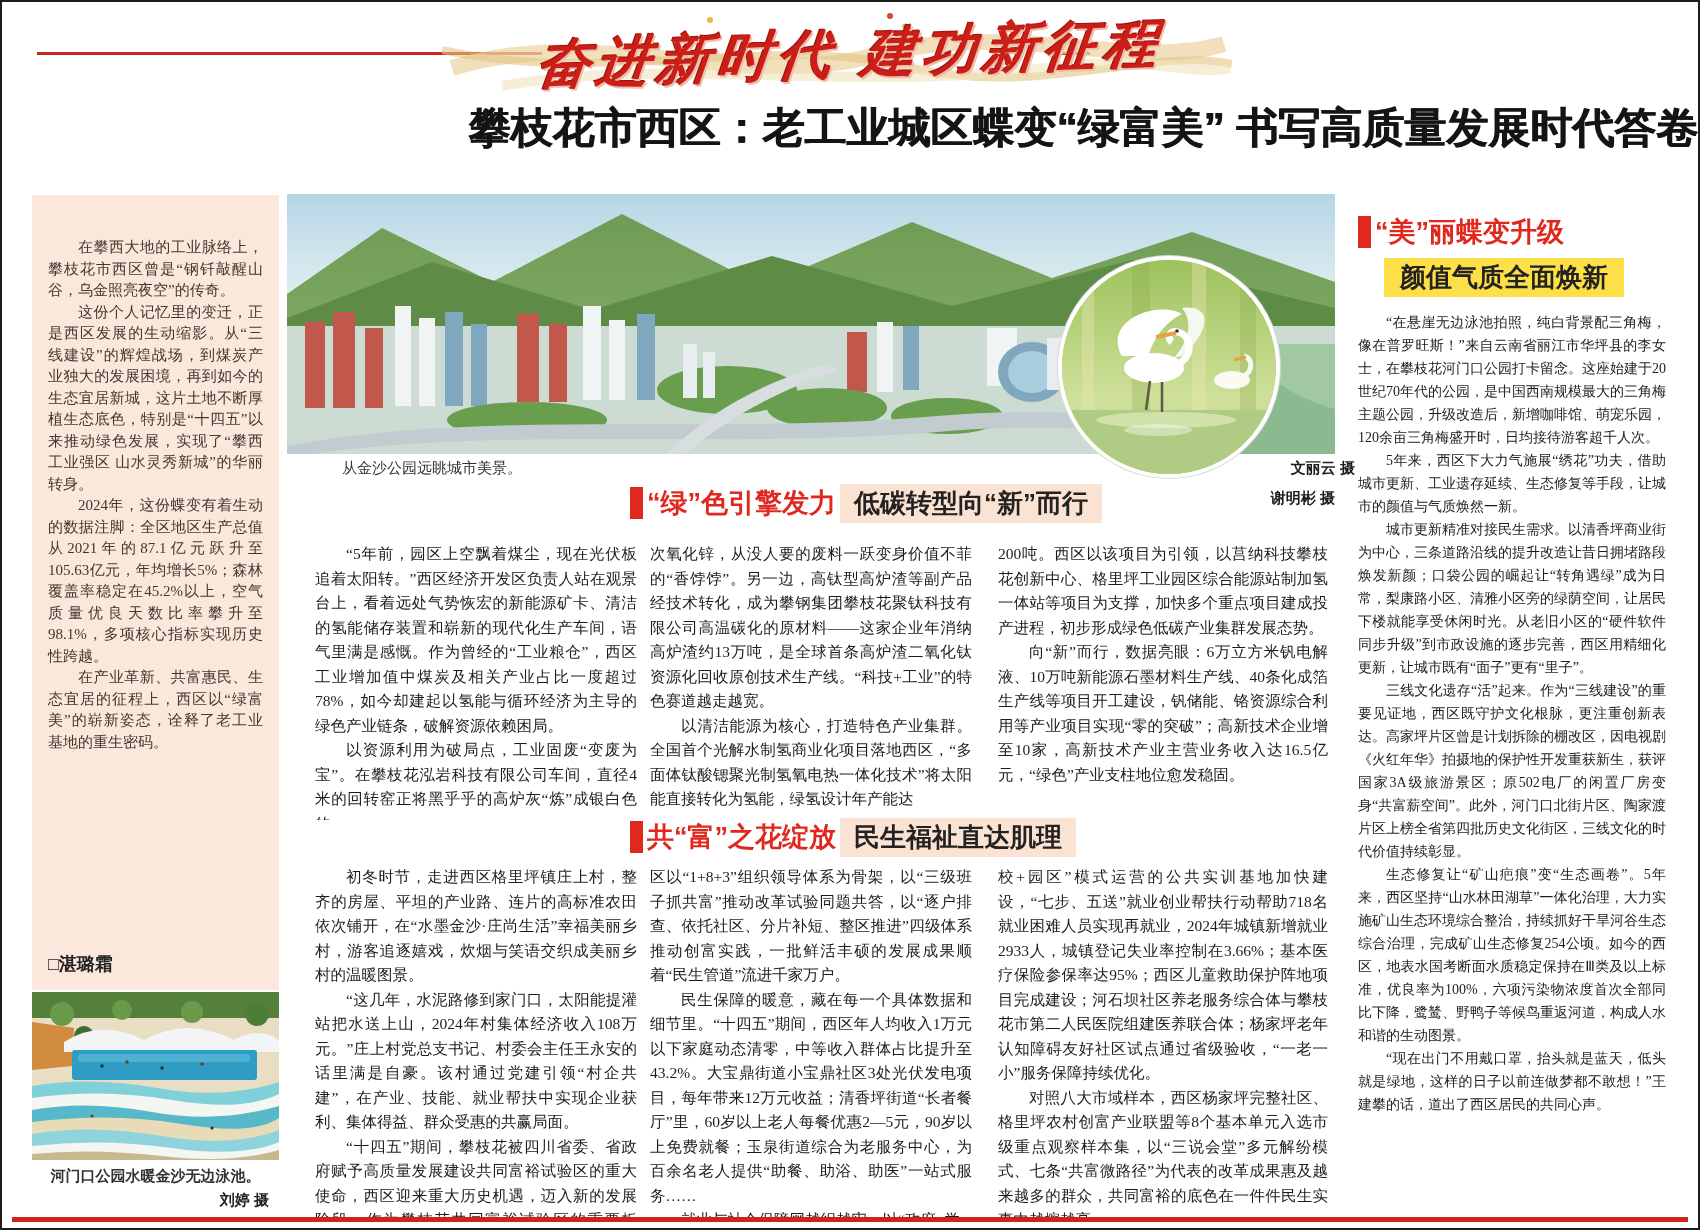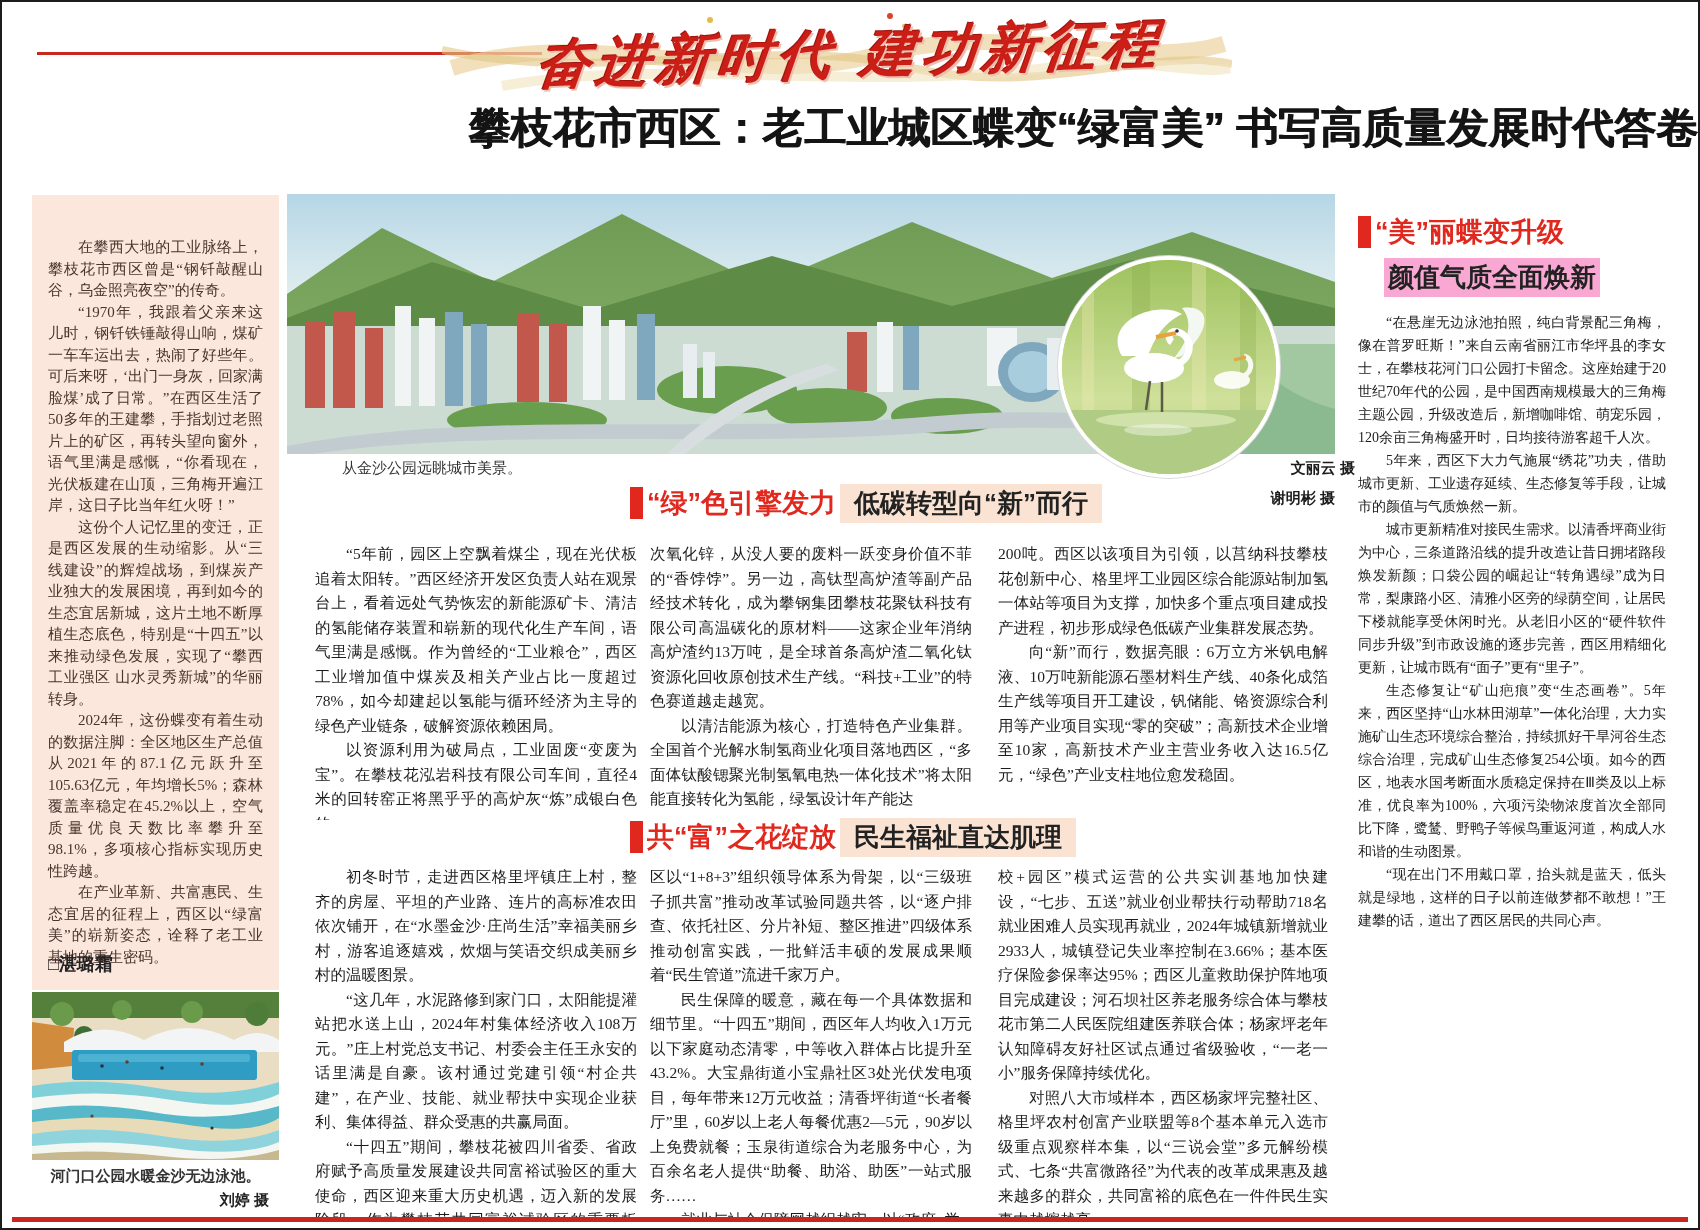--- a/index.html
+++ b/index.html
@@ -49,21 +49,21 @@
         background:#fbe3d3;padding:2px 14px;white-space:nowrap;}
   
   .body-col{position:absolute;overflow:hidden;text-align:justify;}
   .body-col .frag{font-size:15.5px;line-height:24.5px;color:#1c1c1c;}
   .frag{margin:0;}
   .ind{text-indent:2em;}
   
   .right-col{position:absolute;left:1356px;top:210px;width:308px;height:1005px;overflow:hidden;}
   .right-head-line2{margin:6px 0 0 26px;display:inline-block;
         font-family:"Liberation Sans",sans-serif;font-weight:bold;font-size:26px;color:#222;
-        background:#f9a8d4;padding:2px 4px;}
+        background:#fde047;padding:2px 16px;}
   .right-text{margin-top:14px;text-align:justify;height:905px;overflow:hidden;}
   .right-text .frag{font-size:14px;line-height:23px;color:#1c1c1c;}
   
   .bottom-rule{position:absolute;left:10px;right:10px;bottom:6px;height:5px;background:#cc2420;}
 </style>
 </head>
 <body>
 
 <div class="page">
 
@@ -80,21 +80,20 @@
     </svg>
     <div class="slogan">奋进新时代 建功新征程</div>
   </div>
 
   <div class="headline">攀枝花市西区：老工业城区蝶变“绿富美” 书写高质量发展时代答卷</div>
 
   <div class="left-col">
     <div class="pink-box">
       <div>
           <p class="frag ind">在攀西大地的工业脉络上，攀枝花市西区曾是“钢钎敲醒山谷，乌金照亮夜空”的传奇。</p>
-          <p class="frag ind">“1970年，我跟着父亲来这儿时，钢钎铁锤敲得山响，煤矿一车车运出去，热闹了好些年。可后来呀，‘出门一身灰，回家满脸煤’成了日常。”在西区生活了50多年的王建攀，手指划过老照片上的矿区，再转头望向窗外，语气里满是感慨，“你看现在，光伏板建在山顶，三角梅开遍江岸，这日子比当年红火呀！”</p>
           <p class="frag ind">这份个人记忆里的变迁，正是西区发展的生动缩影。从“三线建设”的辉煌战场，到煤炭产业独大的发展困境，再到如今的生态宜居新城，这片土地不断厚植生态底色，特别是“十四五”以来推动绿色发展，实现了“攀西工业强区 山水灵秀新城”的华丽转身。</p>
           <p class="frag ind">2024年，这份蝶变有着生动的数据注脚：全区地区生产总值从2021年的87.1亿元跃升至105.63亿元，年均增长5%；森林覆盖率稳定在45.2%以上，空气质量优良天数比率攀升至98.1%，多项核心指标实现历史性跨越。</p>
           <p class="frag ind">在产业革新、共富惠民、生态宜居的征程上，西区以“绿富美”的崭新姿态，诠释了老工业基地的重生密码。</p>
         </div>
       <div class="byline">□湛璐霜</div>
     </div>
     <div class="pool-photo">
       <svg viewBox="0 0 247 168" preserveAspectRatio="none">
         <rect width="247" height="168" fill="#e9ddc4"></rect>
         <rect width="247" height="26" fill="#55803c"></rect>
@@ -274,19 +273,20 @@
   <div class="right-col">
     <div class="sec-head" style="position:static;">
       <div class="sec-bar"></div>
       <div class="sec-title">“美”丽蝶变升级</div>
     </div>
     <div class="right-head-line2">颜值气质全面焕新</div>
     <div class="right-text">
         <p class="frag ind">“在悬崖无边泳池拍照，纯白背景配三角梅，像在普罗旺斯！”来自云南省丽江市华坪县的李女士，在攀枝花河门口公园打卡留念。这座始建于20世纪70年代的公园，是中国西南规模最大的三角梅主题公园，升级改造后，新增咖啡馆、萌宠乐园，120余亩三角梅盛开时，日均接待游客超千人次。</p>
         <p class="frag ind">5年来，西区下大力气施展“绣花”功夫，借助城市更新、工业遗存延续、生态修复等手段，让城市的颜值与气质焕然一新。</p>
         <p class="frag ind">城市更新精准对接民生需求。以清香坪商业街为中心，三条道路沿线的提升改造让昔日拥堵路段焕发新颜；口袋公园的崛起让“转角遇绿”成为日常，梨康路小区、清雅小区旁的绿荫空间，让居民下楼就能享受休闲时光。从老旧小区的“硬件软件同步升级”到市政设施的逐步完善，西区用精细化更新，让城市既有“面子”更有“里子”。</p>
+        <p class="frag ind">三线文化遗存“活”起来。作为“三线建设”的重要见证地，西区既守护文化根脉，更注重创新表达。高家坪片区曾是计划拆除的棚改区，因电视剧《火红年华》拍摄地的保护性开发重获新生，获评国家3A级旅游景区；原502电厂的闲置厂房变身“共富薪空间”。此外，河门口北街片区、陶家渡片区上榜全省第四批历史文化街区，三线文化的时代价值持续彰显。</p>
         <p class="frag ind">生态修复让“矿山疤痕”变“生态画卷”。5年来，西区坚持“山水林田湖草”一体化治理，大力实施矿山生态环境综合整治，持续抓好干旱河谷生态综合治理，完成矿山生态修复254公顷。如今的西区，地表水国考断面水质稳定保持在Ⅲ类及以上标准，优良率为100%，六项污染物浓度首次全部同比下降，鹭鸶、野鸭子等候鸟重返河道，构成人水和谐的生动图景。</p>
         <p class="frag ind">“现在出门不用戴口罩，抬头就是蓝天，低头就是绿地，这样的日子以前连做梦都不敢想！”王建攀的话，道出了西区居民的共同心声。</p>
       </div>
   </div>
 
   <div class="bottom-rule"></div>
 </div>
 
 </body></html>

